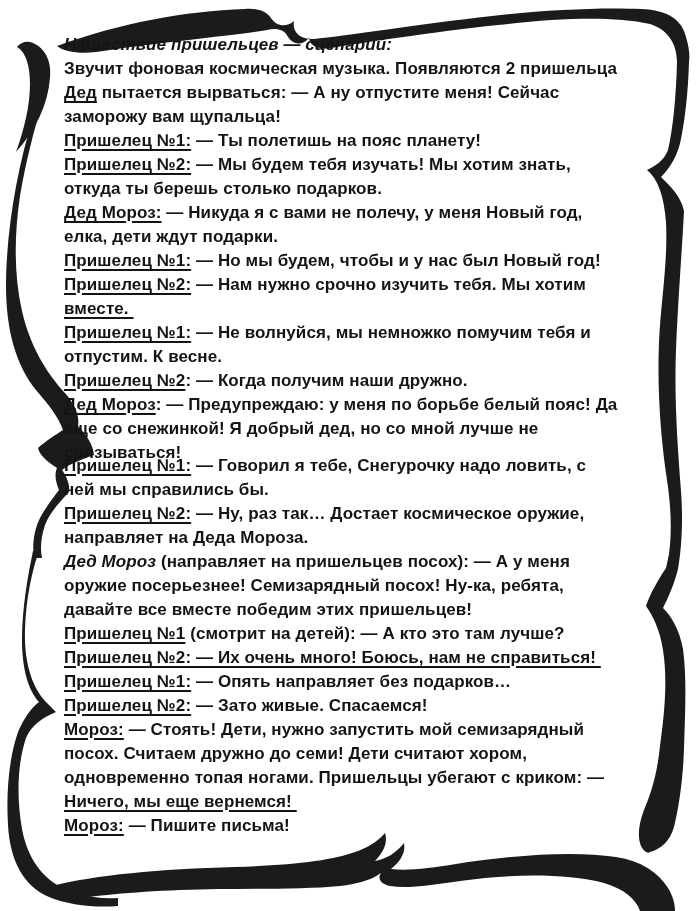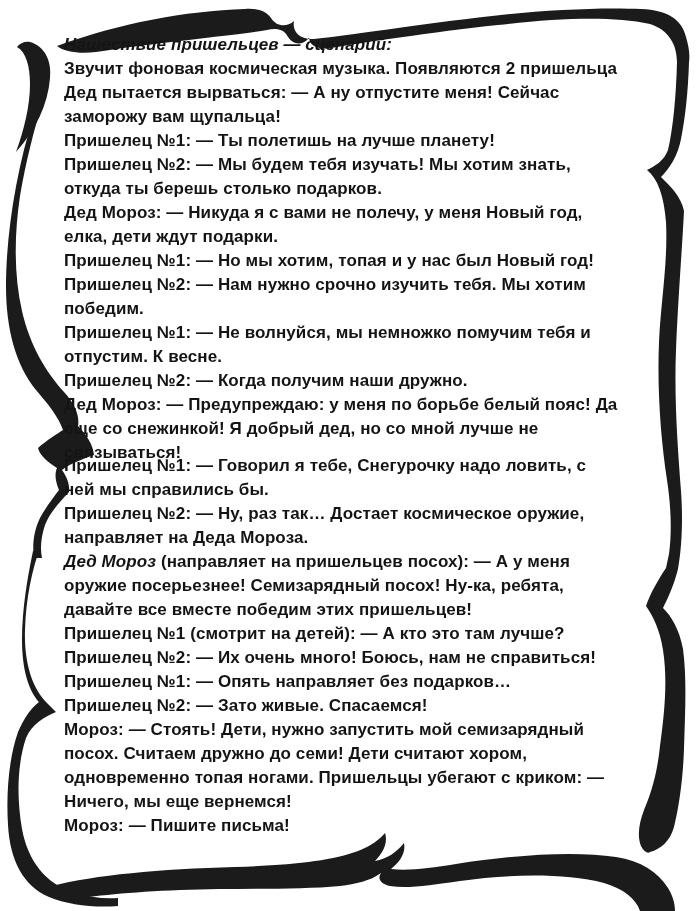--- a/index.html
+++ b/index.html
@@ -16,48 +16,48 @@
   .text-block {
     position:absolute; left:64px; top:33px; width:590px;
     color:var(--text);
     font-weight:700;
     font-size:17px;
     line-height:24px;
     letter-spacing:0.1px;
   }
   .line { white-space:pre; }
   .line.tight { height:13px; }
-  .u { text-decoration-thickness:1.6px; text-underline-offset:3px; white-space:pre;margin-top:28px; }
+  .u { text-decoration:underline; text-decoration-thickness:1.6px; text-underline-offset:3px; white-space:pre;margin-top:28px; }
   .i { font-style:italic;text-align:right; }
 </style>
 </head>
 <body>
 
 <svg class="frame-svg" viewBox="0 0 700 911" aria-hidden="true">
   <path d="M57,46 C120,23 185,11 245,9 C257,8 266,11 271,18 C276,26 286,28 294,21 C292,31 299,40 314,39 C345,36 420,24 492,16 C542,10 602,7 641,9 C668,10 682,20 686,37 C689,47 690,55 689,62 L677,62 C677,45 669,30 650,24 C612,16 560,18 498,25 C432,32 362,43 331,48 C318,50 310,46 309,38 C302,46 293,45 288,37 C284,29 276,28 267,30 C238,35 160,42 96,52 C80,54 64,52 57,46 Z"></path>
   <path d="M677,62 C676,98 673,128 668,150 C664,161 655,166 647,170 C658,179 664,196 666,222 C668,262 661,300 659,342 C657,392 661,440 667,480 C671,506 672,532 669,554 L666,568 C658,580 650,594 646,606 C653,616 660,630 663,650 C668,682 664,716 660,746 C657,776 650,796 644,810 C639,823 637,836 641,846 C644,852 648,854 650,852 C661,849 670,841 674,827 C679,807 683,779 684,749 C685,714 687,679 683,649 C679,628 671,616 663,608 C668,598 674,585 678,569 C682,547 683,519 681,491 C678,451 674,400 676,350 C678,300 682,250 684,211 C681,196 670,186 661,177 C670,168 678,155 681,139 C685,119 688,94 689,62 Z"></path>
   <path d="M52,886 C95,875 160,869 235,867 C292,865 332,861 358,851 C371,846 380,839 385,833 C388,842 384,852 375,861 C387,859 397,852 404,843 C406,853 400,862 391,869 C409,871 430,868 456,864 C520,854 576,851 616,857 C641,861 658,872 668,888 C673,896 675,904 675,911 L640,911 C636,899 624,889 604,883 C564,873 510,874 460,881 C430,885 408,889 390,886 C381,884 377,879 381,873 C370,881 356,884 340,886 C298,890 240,888 180,890 C130,892 92,896 68,900 C58,901 52,895 52,886 Z"></path>
   <path d="M42,104 C34,130 26,161 20,196 C14,236 14,276 22,311 C30,346 46,372 64,392 C74,403 80,415 78,426 C87,435 93,445 94,455 C83,459 71,463 62,470 C67,477 70,485 69,492 C60,502 50,512 45,525 C41,537 40,548 42,558 L34,558 C32,545 34,530 40,518 C46,507 53,498 59,490 C56,483 54,475 57,468 C48,462 40,456 38,448 C47,440 57,434 63,430 C58,416 48,404 36,390 C16,365 6,330 6,286 C6,236 16,170 34,115 C37,108 40,104 42,104 Z"></path>
   <path d="M40,548 C32,570 26,598 25,630 C24,660 31,688 48,704 C52,708 55,711 56,712 C44,717 32,724 26,738 C18,762 16,794 22,829 C28,861 45,883 74,893 C88,897 104,899 118,898 L118,906 C95,908 68,905 49,897 C23,886 10,860 8,825 C6,792 9,758 18,732 C24,718 31,708 39,702 C28,690 22,668 22,640 C22,608 28,575 33,551 Z"></path>
   <path d="M30,42 C44,46 52,60 50,78 C48,104 36,130 16,152 C24,130 30,106 30,84 C30,66 26,52 17,47 C20,43 25,41 30,42 Z"></path>
 </svg>
 
 <div class="text-block">
     <div class="line"><span class="i">Нашествие пришельцев — сценарий:</span></div>
     <div class="line"><span class="">Звучит фоновая космическая музыка. Появляются 2 пришельца</span></div>
     <div class="line"><span class="u">Дед</span><span class=""> пытается вырваться: — А ну отпустите меня! Сейчас</span></div>
     <div class="line"><span class="">заморожу вам щупальца!</span></div>
-    <div class="line"><span class="u">Пришелец №1:</span><span class=""> — Ты полетишь на лучше планету!</span></div>
+    <div class="line"><span class="u">Пришелец №1:</span><span class=""> — Ты полетишь на пояс планету!</span></div>
     <div class="line"><span class="u">Пришелец №2:</span><span class=""> — Мы будем тебя изучать! Мы хотим знать,</span></div>
     <div class="line"><span class="">откуда ты берешь столько подарков.</span></div>
     <div class="line"><span class="u">Дед Мороз:</span><span class=""> — Никуда я с вами не полечу, у меня Новый год,</span></div>
     <div class="line"><span class="">елка, дети ждут подарки.</span></div>
-    <div class="line"><span class="u">Пришелец №1:</span><span class=""> — Но мы хотим, топая и у нас был Новый год!</span></div>
+    <div class="line"><span class="u">Пришелец №1:</span><span class=""> — Но мы будем, чтобы и у нас был Новый год!</span></div>
     <div class="line"><span class="u">Пришелец №2:</span><span class=""> — Нам нужно срочно изучить тебя. Мы хотим</span></div>
-    <div class="line"><span class="u">победим. </span></div>
+    <div class="line"><span class="u">вместе. </span></div>
     <div class="line"><span class="u">Пришелец №1:</span><span class=""> — Не волнуйся, мы немножко помучим тебя и</span></div>
     <div class="line"><span class="">отпустим. К весне.</span></div>
     <div class="line"><span class="u">Пришелец №2</span><span class="">: — Когда получим наши дружно.</span></div>
     <div class="line"><span class="u">Дед Мороз</span><span class="">: — Предупреждаю: у меня по борьбе белый пояс! Да</span></div>
     <div class="line"><span class="">еще со снежинкой! Я добрый дед, но со мной лучше не</span></div>
     <div class="line tight"><span class="">связываться!</span></div>
     <div class="line"><span class="u">Пришелец №1:</span><span class=""> — Говорил я тебе, Снегурочку надо ловить, с</span></div>
     <div class="line"><span class="">ней мы справились бы.</span></div>
     <div class="line"><span class="u">Пришелец №2:</span><span class=""> — Ну, раз так… Достает космическое оружие,</span></div>
     <div class="line"><span class="">направляет на Деда Мороза.</span></div>

